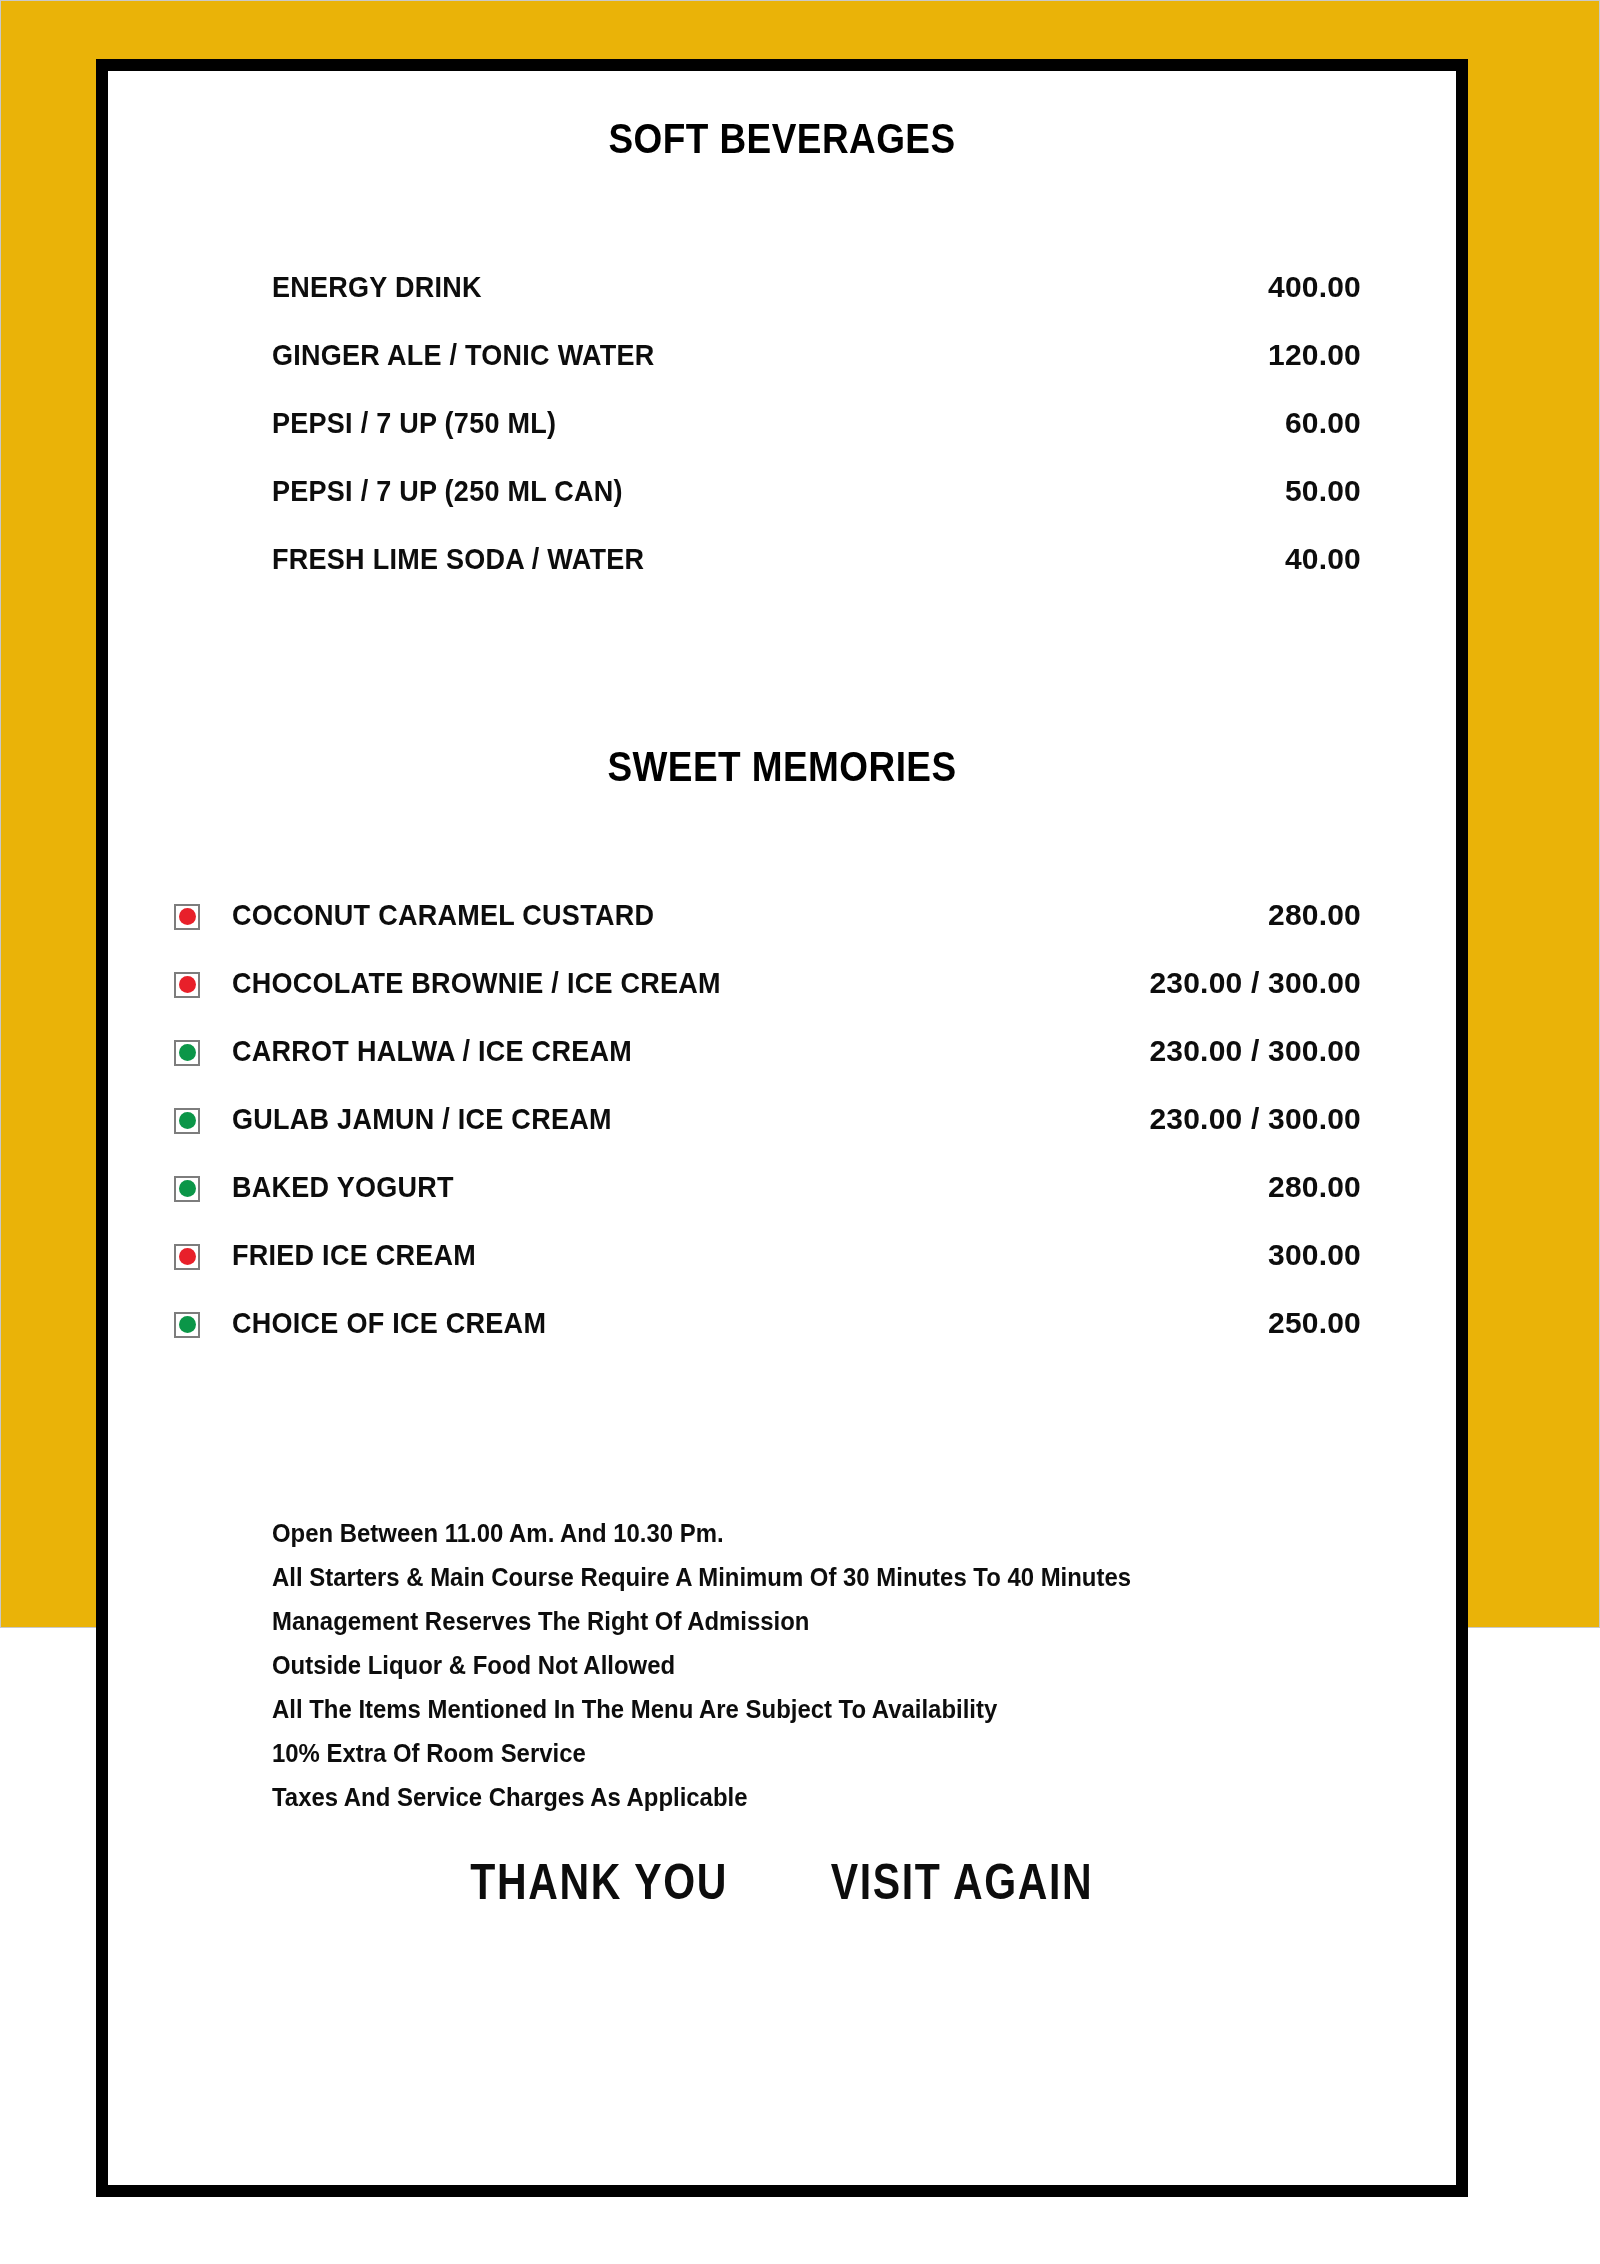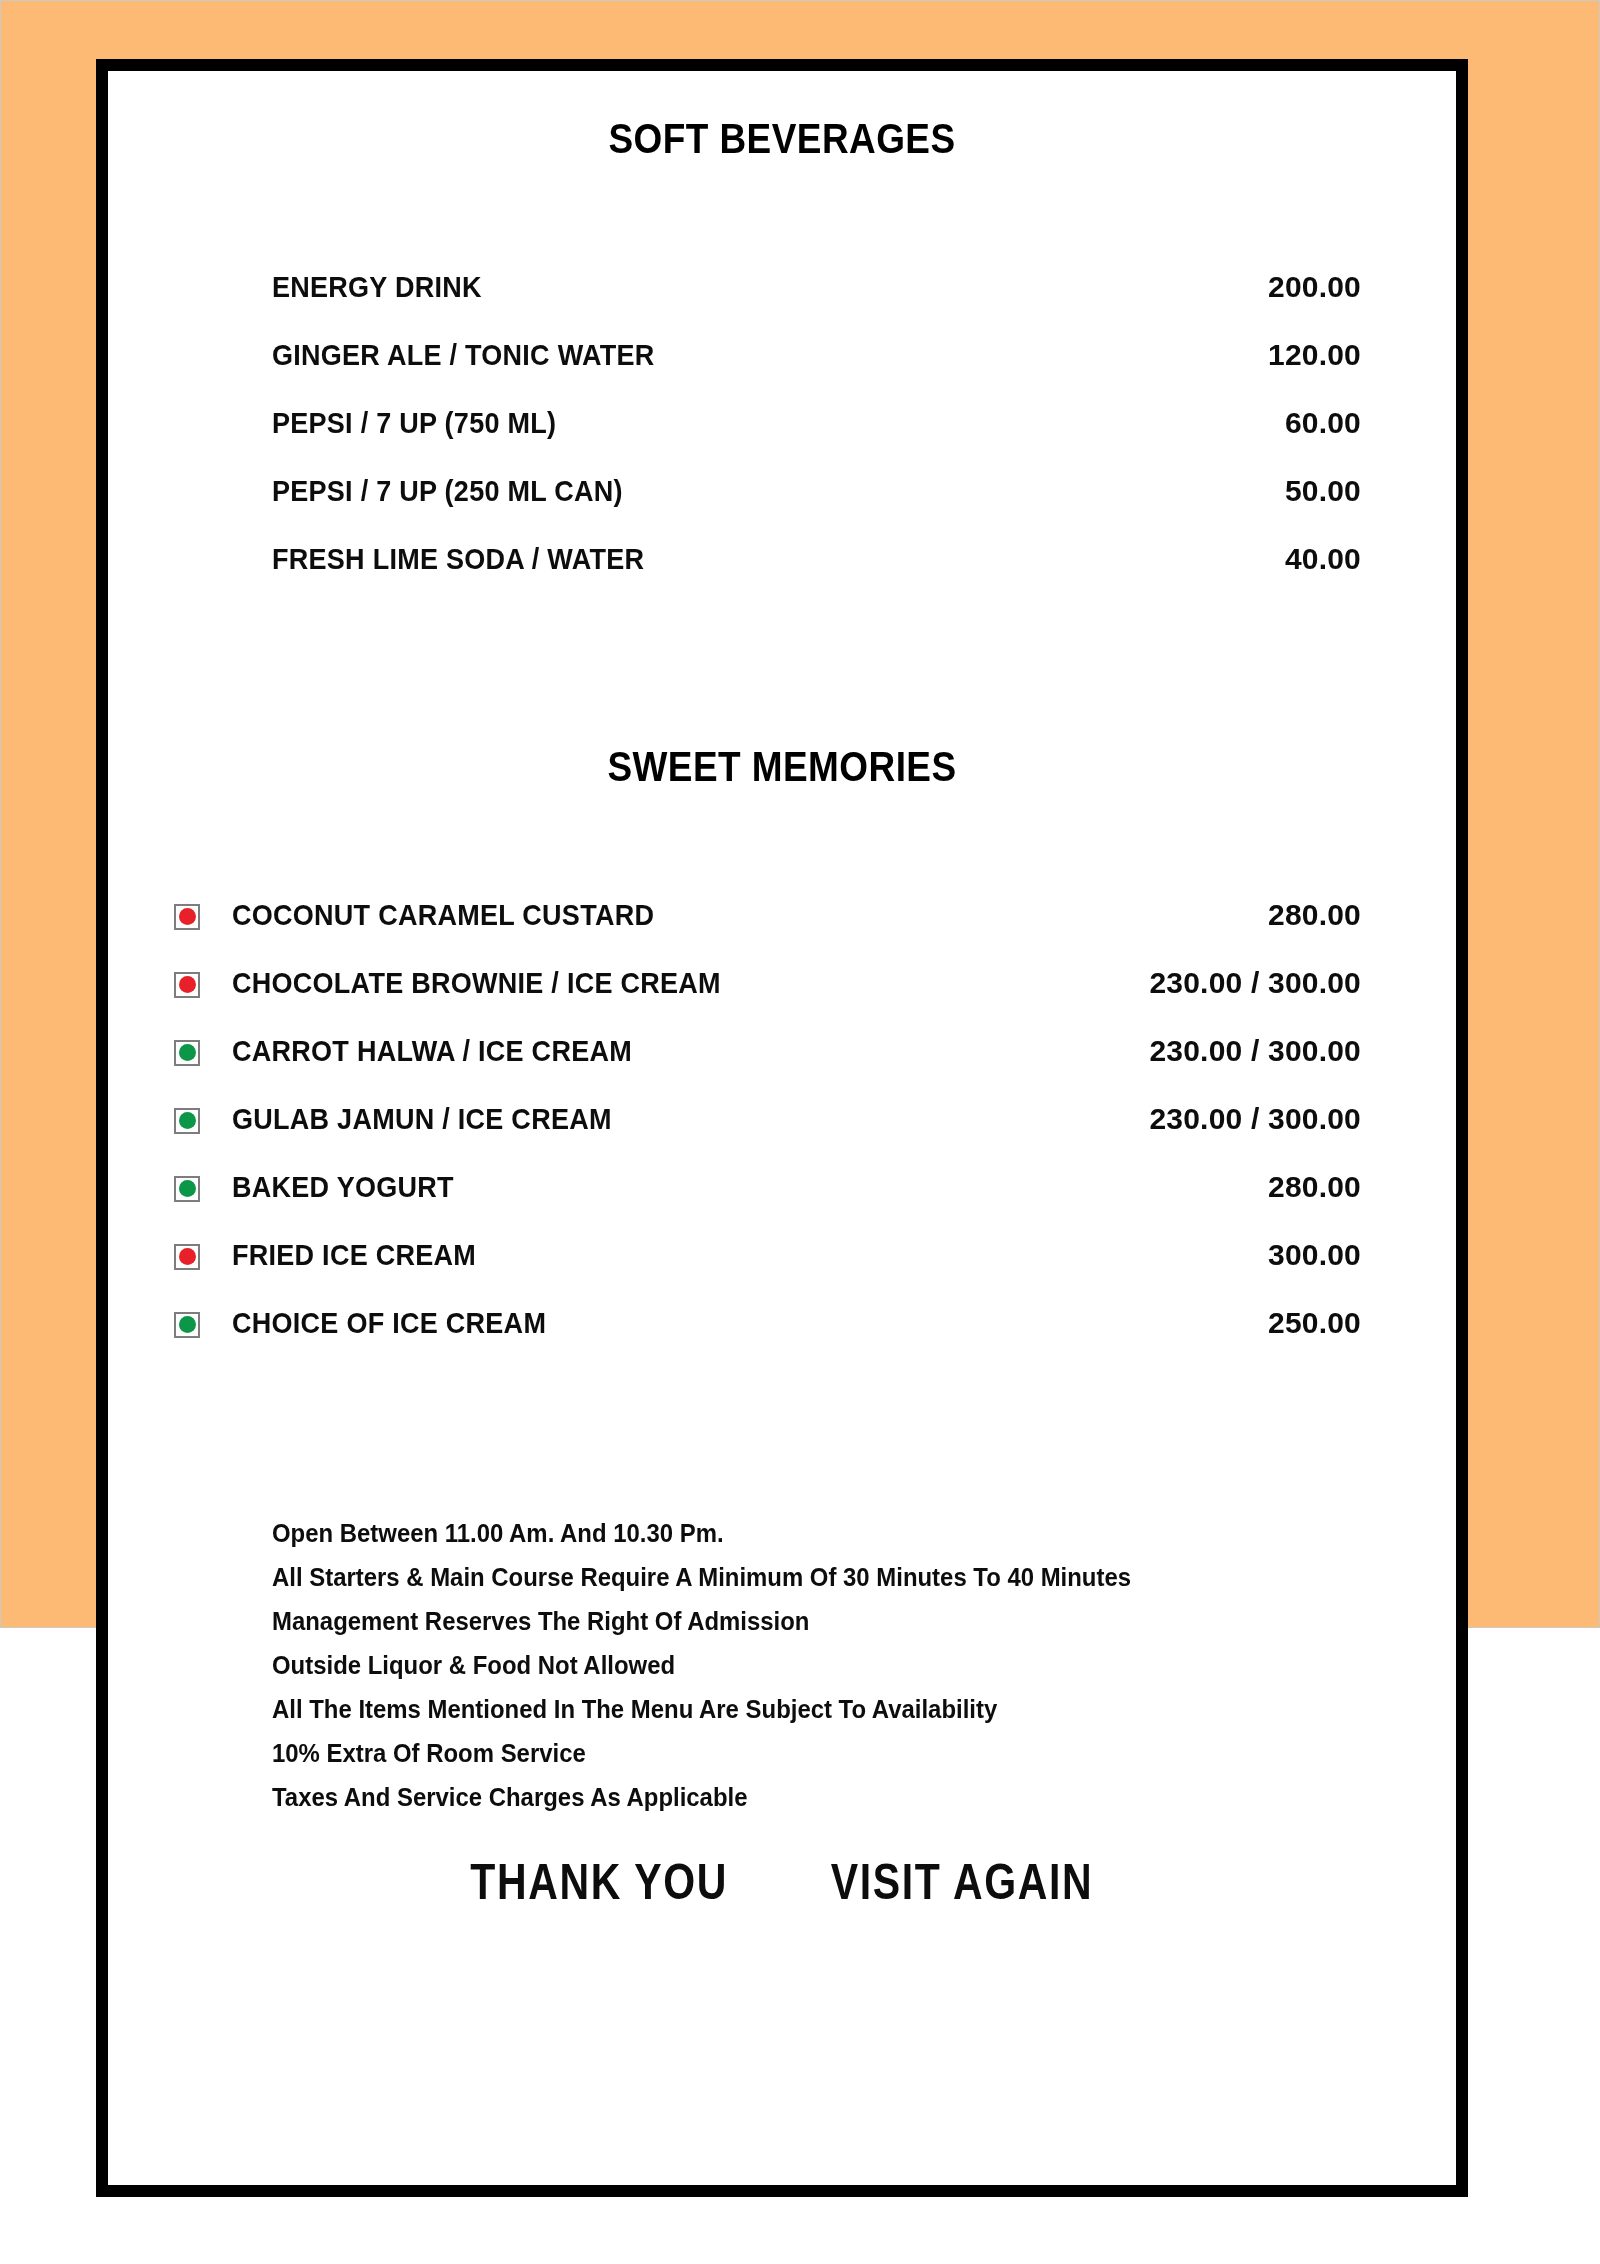--- a/index.html
+++ b/index.html
@@ -10,21 +10,21 @@
     height: 2264px;
     background: #ffffff;
     font-family: "Liberation Sans", sans-serif;
   }
 
   
   .page {
     position: relative;
     width: 1600px;
     height: 1628px;
-    background: #fdba74;
+    background: #eab308;
     border: 1px solid #c9c9c9;
   }
 
   
   .frame {
     position: absolute;
     left: 95px;
     top: 58px;
     width: 1372px;
     height: 2138px;
@@ -166,21 +166,21 @@
   <div class="frame">
     <div class="content">
 
       <div class="section-title" id="beverages-title">SOFT BEVERAGES</div>
 
       <div class="gap-lg"></div>
 
       <ul class="item-list" id="beverages-list">
           <li class="item-row no-dot">
             <span class="item-name">ENERGY DRINK</span>
-            <span class="item-price">200.00</span>
+            <span class="item-price">400.00</span>
           </li>
           <li class="item-row no-dot">
             <span class="item-name">GINGER ALE / TONIC WATER</span>
             <span class="item-price">120.00</span>
           </li>
           <li class="item-row no-dot">
             <span class="item-name">PEPSI / 7 UP (750 ML)</span>
             <span class="item-price">60.00</span>
           </li>
           <li class="item-row no-dot">

